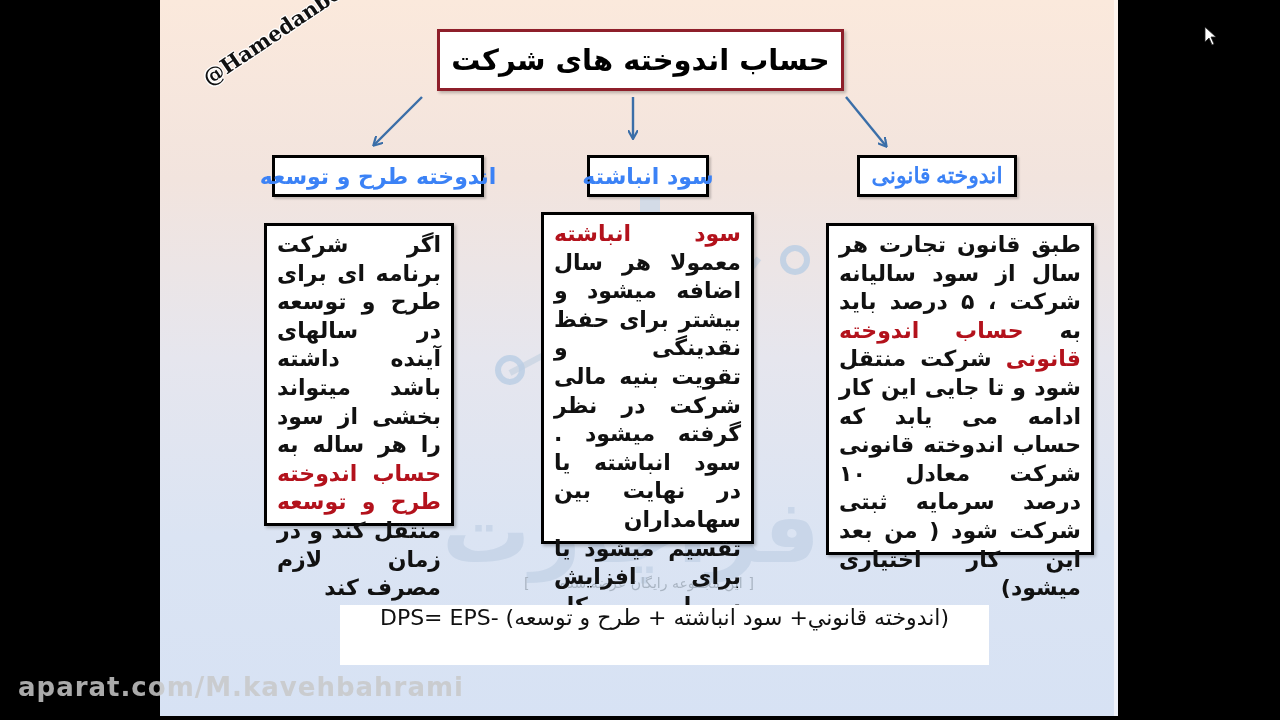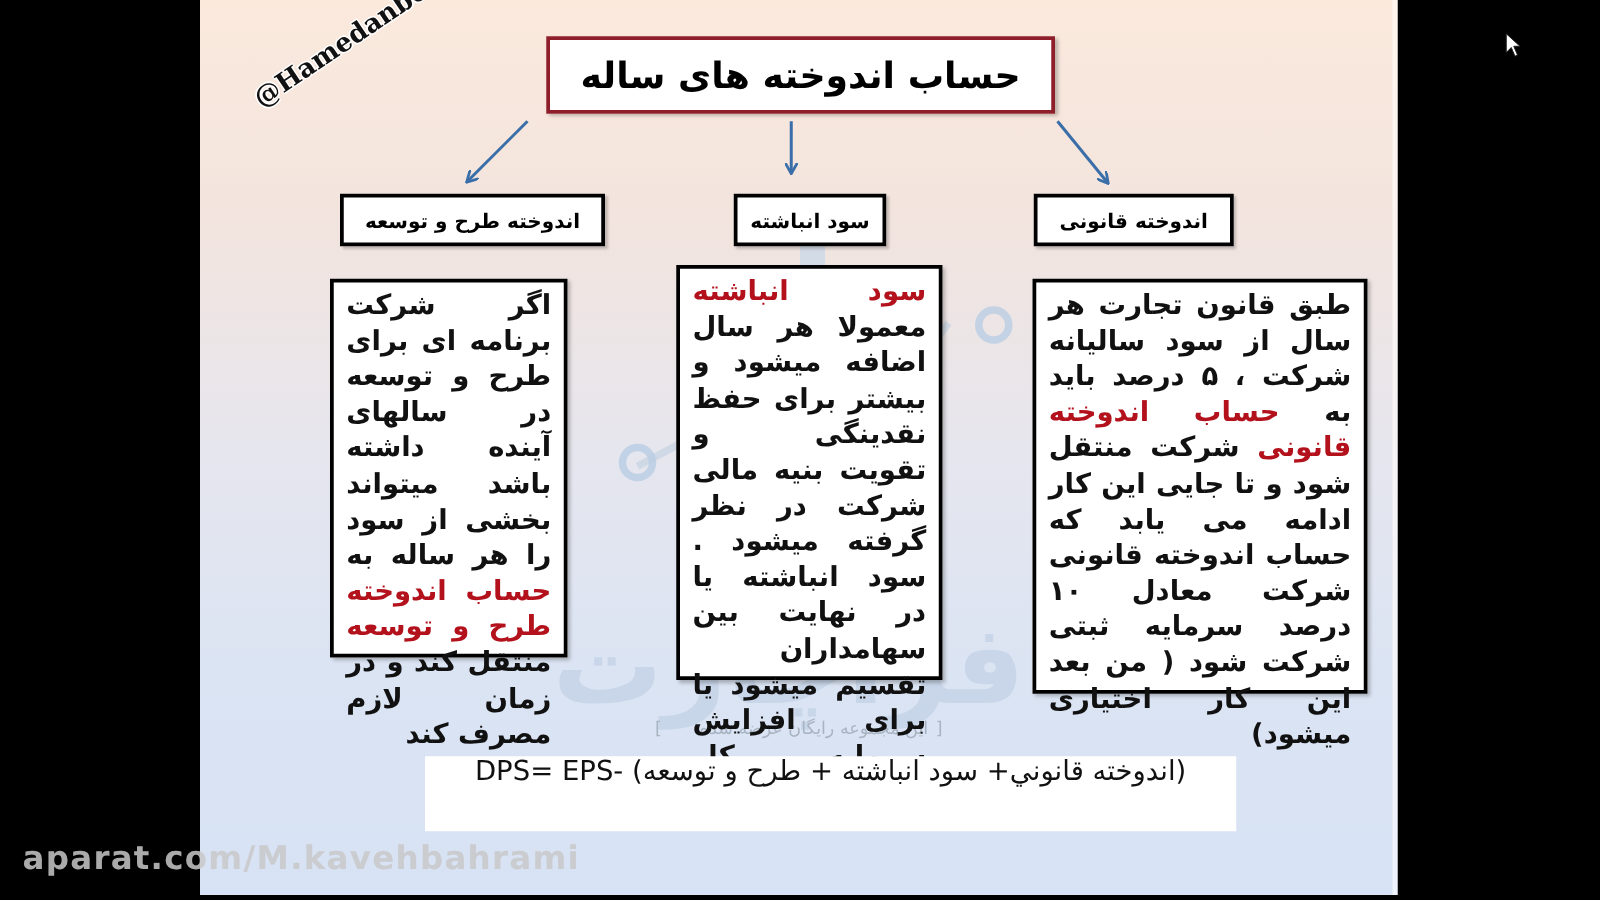--- a/index.html
+++ b/index.html
@@ -50,21 +50,21 @@
 
     
     .arrows { position: absolute; left: 0; top: 0; width: 958px; height: 200px; pointer-events: none; }
 
     
     .cat-box {
       position: absolute; height: 42px; background: #fff; border: 3px solid #000;
       box-shadow: 2px 2px 2px rgba(0,0,0,0.2);
       display: flex; align-items: center; justify-content: center;
     }
-    .cat-text { font-size: 16px; font-weight: bold; color: #000000; direction: rtl; white-space: nowrap; }
+    .cat-text { font-size: 22px; font-weight: bold; color: #3b82f6; direction: rtl; white-space: nowrap; }
 
     
     .content-box {
       position: absolute; background: #fff; border: 3px solid #000;
       box-shadow: 2px 2px 3px rgba(0,0,0,0.25);
       padding: 5px 10px 4px 10px;
     }
     .content-text {
       direction: rtl; text-align: justify; text-align-last: right;
       font-size: 22px; font-weight: bold; line-height: 28.6px; color: #111;
@@ -106,41 +106,41 @@
     <div class="wm-circle" style="left:5px; top:165px; width:30px; height:30px;"></div>
     <div class="wm-circle" style="left:115px; top:100px; width:34px; height:34px;"></div>
     <div class="wm-circle" style="left:290px; top:55px; width:30px; height:30px;"></div>
     <div class="wm-big">فراچارت</div>
     <div class="wm-text">این مجموعه رایگان عرضه شده</div>
   </div>
 
   <div class="handle">@Hamedanbourse</div>
 
   <div class="title-box">
-    <span class="title-text">حساب اندوخته های ساله</span>
+    <span class="title-text">حساب اندوخته های شرکت</span>
   </div>
 
   <svg class="arrows" viewBox="0 0 958 200">
     <defs>
       <marker id="ah" markerWidth="10" markerHeight="10" refX="8" refY="5" orient="auto" markerUnits="userSpaceOnUse">
         <path d="M0,0 L9,5 L0,10" fill="none" stroke="#3a6ea8" stroke-width="2.2"></path>
       </marker>
     </defs>
     <line x1="262" y1="97" x2="214" y2="145" stroke="#3a6ea8" stroke-width="2.4" marker-end="url(#ah)"></line>
     <line x1="473" y1="97" x2="473" y2="138" stroke="#3a6ea8" stroke-width="2.4" marker-end="url(#ah)"></line>
     <line x1="686" y1="97" x2="726" y2="146" stroke="#3a6ea8" stroke-width="2.4" marker-end="url(#ah)"></line>
   </svg>
 
   <div class="cat-box" style="left:112px; top:155px; width:212px;">
     <span class="cat-text">اندوخته طرح و توسعه</span>
   </div>
   <div class="cat-box" style="left:427px; top:155px; width:122px;">
     <span class="cat-text">سود انباشته</span>
   </div>
-  <div class="cat-box" style="left:667px; top:155px; width:160px;">
+  <div class="cat-box" style="left:697px; top:155px; width:160px;font-family:Liberation Serif, serif;">
     <span class="cat-text">اندوخته قانونی</span>
   </div>
 
   <div class="content-box" style="left:104px; top:223px; width:190px; height:303px;">
     <div class="content-text">
       <span>اگر شرکت برنامه ای برای طرح و توسعه در سالهای آینده داشته باشد میتواند بخشی از سود را هر ساله به </span><span class="hl">حساب اندوخته طرح و توسعه</span><span> منتقل کند و در زمان لازم مصرف کند</span>
     </div>
   </div>
 
   <div class="content-box" style="left:381px; top:212px; width:213px; height:332px;">

